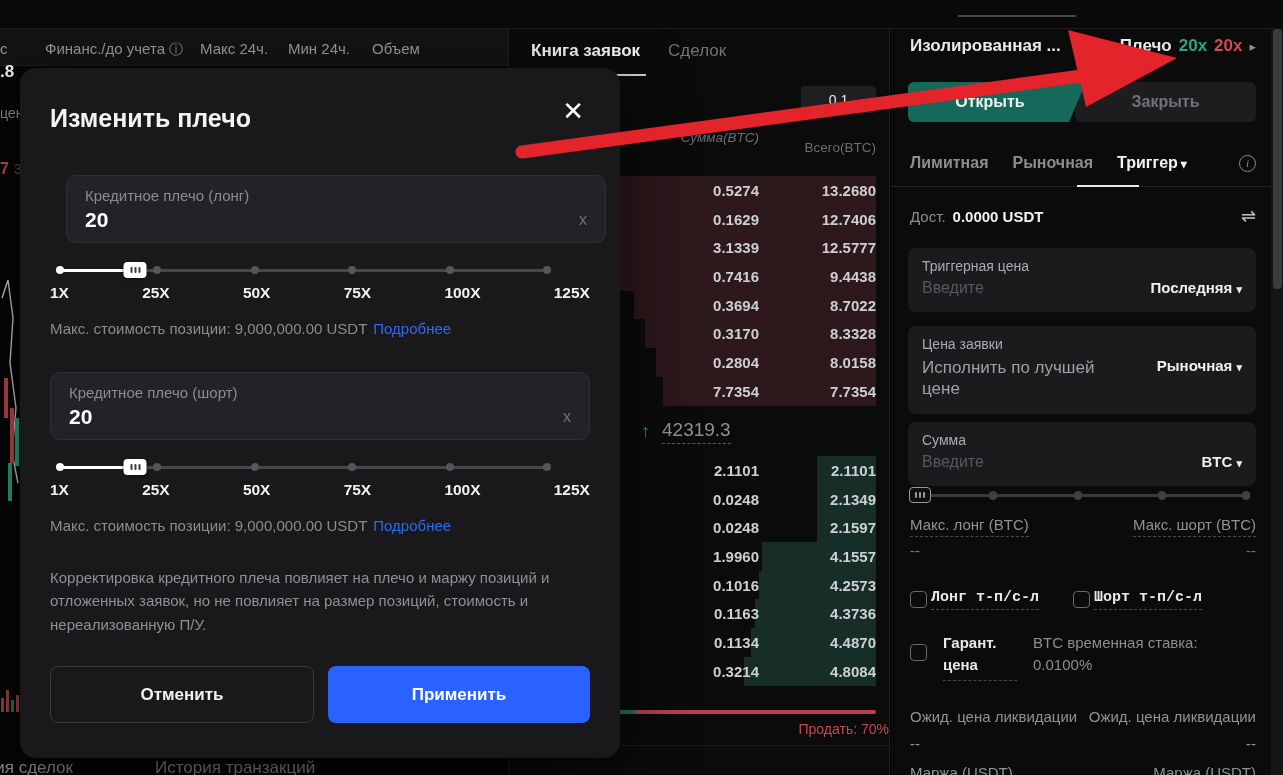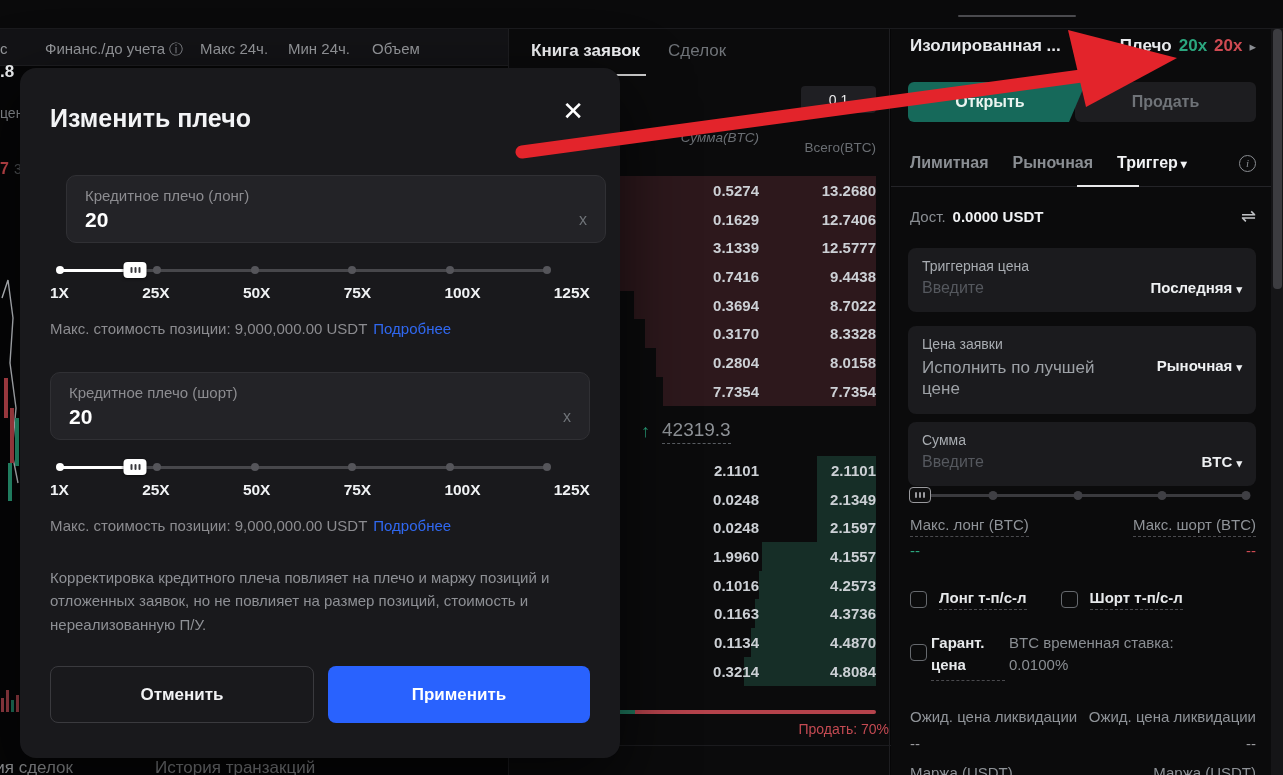--- a/index.html
+++ b/index.html
@@ -89,24 +89,24 @@
   .tslider .track { position:absolute; left:0; right:0; top:7px; height:3px; background:#3a3a3e; }
   .tslider .dot { position:absolute; top:4px; width:9px; height:9px; border-radius:50%; background:#3f3f44; transform:translateX(-50%); }
   .tthumb { position:absolute; left:0; top:0; width:22px; height:16px; background:#0f0f10; border:1.5px solid #9a9a9e; border-radius:4px; display:flex; align-items:center; justify-content:center; gap:2px; cursor:grab; }
   .tthumb i { width:2px; height:6px; background:#9a9a9e; border-radius:1px; }
   .maxrow { position:absolute; left:19px; top:487px; width:346px; display:flex; justify-content:space-between; }
   .max-label { font-size:15px; color:#8f9398; border-bottom:1px dashed #4a4a4e; padding-bottom:3px; cursor:help; }
   .maxvals { position:absolute; left:19px; top:513px; width:346px; display:flex; justify-content:space-between; }
   .max-green { font-size:15px; color:#2ba67e; }
   .max-red { font-size:15px; color:#cf4a52; }
   .cbrow { position:absolute; left:19px; top:560px; display:flex; gap:34px; }
-  .cbitem { display:flex; align-items:center; gap:12px; cursor:pointer; }
+  .cbitem { display:flex; align-items:center; gap:4px; cursor:pointer;font-family:Liberation Mono, monospace; }
   .cbox { width:17px; height:17px; border:1.5px solid #66696e; border-radius:4px; background:transparent; flex:none; }
   .cblabel { font-size:15px; font-weight:600; color:#e6e8ea; border-bottom:1px dashed #4a4a4e; padding-bottom:3px; }
-  .grow { position:absolute; left:19px; top:603px; width:346px; display:flex; gap:4px; }
+  .grow { position:absolute; left:19px; top:603px; width:346px; display:flex; gap:16px; }
   .grow .cbox { margin-top:12px; }
   .glabel { width:74px; font-size:15px; font-weight:600; color:#e6e8ea; line-height:1.45; border-bottom:1px dashed #4a4a4e; padding-bottom:4px; }
   .grate { font-size:15px; color:#8a8e93; line-height:1.45; }
   .liqrow { position:absolute; left:19px; top:679px; width:346px; display:flex; justify-content:space-between; }
   .liq-label { font-size:15px; color:#8f9398; white-space:nowrap; }
   .liqvals { position:absolute; left:19px; top:706px; width:346px; display:flex; justify-content:space-between; }
   .liq-val { font-size:15px; color:#9a9a9e; }
   .marginrow { position:absolute; left:19px; top:735px; width:346px; display:flex; justify-content:space-between; }
   .margin-label { font-size:15px; color:#8f9398; }
 
@@ -302,21 +302,21 @@
   <div class="tpanel">
     <div class="margin-row">
       <span class="margin-mode">Изолированная ...</span>
       <span class="lev-group">
         <span class="lev-label">Плечо</span>
         <span class="lev-green">20x</span>
         <span class="lev-red">20x</span>
         <span class="lev-chev">▸</span>
       </span>
     </div>
-    <div class="btn-close-pos">Продать</div>
+    <div class="btn-close-pos">Закрыть</div>
     <div class="btn-open-pos">Открыть</div>
 
     <div class="otabs">
       <span class="otab">Лимитная</span>
       <span class="otab">Рыночная</span>
       <span class="otab active"><span>Триггер</span><span class="caret">▾</span></span>
       <span class="info-circle">i</span>
     </div>
     <div class="otabs-line"></div>
     <div class="otabs-active-line"></div>

